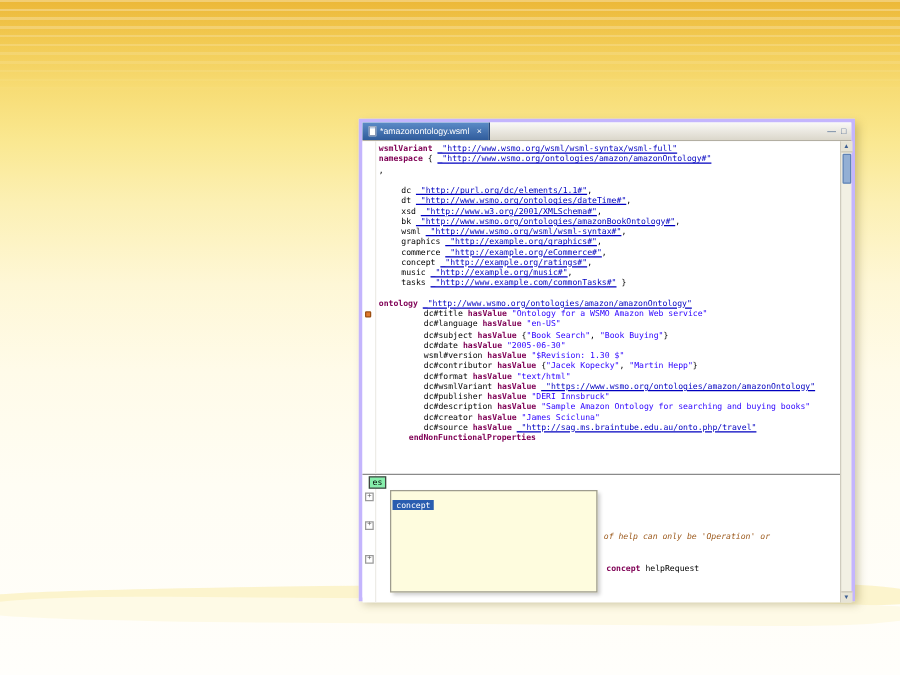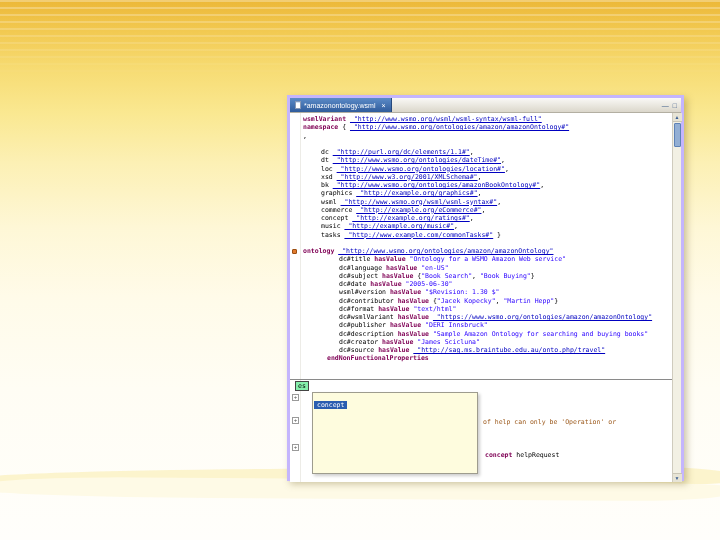--- a/index.html
+++ b/index.html
@@ -58,22 +58,22 @@
   .marker { position:absolute; left:2px; top:136px; width:5px; height:5px;
     background:#E07A2E; border:1px solid #9C4F12; border-radius:1px; }
 
   
   .typed-box { position:absolute; left:5px; top:1px; padding:0 2px;
     border:1px solid #444; background:#86efac; font-family:"DejaVu Sans Mono",monospace;
     font-size:6.5px; line-height:8px; }
   .fold { position:absolute; left:2px; width:7px; height:7px; border:1px solid #9A9A9A;
     background:#fff; color:#555; font-size:6px; line-height:5px; text-align:center; }
   .f1 { top:14px; } .f2 { top:37px; } .f3 { top:64px; }
-  .frag { position:absolute; left:193px; top:38px; color:var(--fragment,#9C5A1D);
-    font-family:"DejaVu Sans Mono",monospace; font-size:6.5px; white-space:pre; }
+  .frag { position:absolute; left:193px; top:45px; color:var(--fragment,#9C5A1D);
+    font-family:"DejaVu Sans Mono",monospace; font-size:6.5px; white-space:pre;font-style:italic; }
   .decl { position:absolute; left:195px; top:71px; }
   .assist-popup { position:absolute; left:22px; top:12px; width:166px; height:82px;
     background:#FEFCDE; border:1px solid #9E9C8E; box-shadow:2px 2px 3px rgba(0,0,0,.2); z-index:2; }
   .assist-sel { display:inline-block; margin:1px; padding:0 3px; background:#2A5DB0;
     color:#fff; font-family:"DejaVu Sans Mono",monospace; font-size:6.5px; line-height:8px; }
 
   
   .scrollbar { position:absolute; right:0; top:0; bottom:0; width:9px;
     background:#F2F0E4; border-left:1px solid #CFCBBE;
     display:flex; flex-direction:column; align-items:center; }
@@ -111,25 +111,24 @@
 
       <div class="pane pane-top">
         <span class="marker"></span>
         <div class="code-lines">
             <div class="code-line" style="padding-left: 0px;"><span class="sg-kw">wsmlVariant </span><span class="sg-iri">_"http://www.wsmo.org/wsml/wsml-syntax/wsml-full"</span></div>
             <div class="code-line" style="padding-left: 0px;"><span class="sg-kw">namespace </span><span class="sg-plain">{ </span><span class="sg-iri">_"http://www.wsmo.org/ontologies/amazon/amazonOntology#"</span></div>
             <div class="code-line" style="padding-left: 0px;"><span class="sg-plain">,</span></div>
             <div class="code-line" style="padding-left: 0px;"><span class="sg-plain">&nbsp;</span></div>
             <div class="code-line" style="padding-left: 18px;"><span class="sg-plain">dc </span><span class="sg-iri">_"http://purl.org/dc/elements/1.1#"</span><span class="sg-plain">,</span></div>
             <div class="code-line" style="padding-left: 18px;"><span class="sg-plain">dt </span><span class="sg-iri">_"http://www.wsmo.org/ontologies/dateTime#"</span><span class="sg-plain">,</span></div>
-            <div class="code-line" style="padding-left: 18px;"><span class="sg-plain">loc </span><span class="sg-iri">_"http://www.wsmo.org/ontologies/location#"</span><span class="sg-plain">,</span></div>
             <div class="code-line" style="padding-left: 18px;"><span class="sg-plain">xsd </span><span class="sg-iri">_"http://www.w3.org/2001/XMLSchema#"</span><span class="sg-plain">,</span></div>
             <div class="code-line" style="padding-left: 18px;"><span class="sg-plain">bk </span><span class="sg-iri">_"http://www.wsmo.org/ontologies/amazonBookOntology#"</span><span class="sg-plain">,</span></div>
+            <div class="code-line" style="padding-left: 18px;"><span class="sg-plain">wsml </span><span class="sg-iri">_"http://www.wsmo.org/wsml/wsml-syntax#"</span><span class="sg-plain">,</span></div>
             <div class="code-line" style="padding-left: 18px;"><span class="sg-plain">graphics </span><span class="sg-iri">_"http://example.org/graphics#"</span><span class="sg-plain">,</span></div>
-            <div class="code-line" style="padding-left: 18px;"><span class="sg-plain">wsml </span><span class="sg-iri">_"http://www.wsmo.org/wsml/wsml-syntax#"</span><span class="sg-plain">,</span></div>
             <div class="code-line" style="padding-left: 18px;"><span class="sg-plain">commerce </span><span class="sg-iri">_"http://example.org/eCommerce#"</span><span class="sg-plain">,</span></div>
             <div class="code-line" style="padding-left: 18px;"><span class="sg-plain">concept </span><span class="sg-iri">_"http://example.org/ratings#"</span><span class="sg-plain">,</span></div>
             <div class="code-line" style="padding-left: 18px;"><span class="sg-plain">music </span><span class="sg-iri">_"http://example.org/music#"</span><span class="sg-plain">,</span></div>
             <div class="code-line" style="padding-left: 18px;"><span class="sg-plain">tasks </span><span class="sg-iri">_"http://www.example.com/commonTasks#"</span><span class="sg-plain"> }</span></div>
             <div class="code-line" style="padding-left: 0px;"><span class="sg-plain">&nbsp;</span></div>
             <div class="code-line" style="padding-left: 0px;"><span class="sg-kw">ontology </span><span class="sg-iri">_"http://www.wsmo.org/ontologies/amazon/amazonOntology"</span></div>
             <div class="code-line" style="padding-left: 36px;"><span class="sg-plain">dc#title </span><span class="sg-kw">hasValue </span><span class="sg-str">"Ontology for a WSMO Amazon Web service"</span></div>
             <div class="code-line" style="padding-left: 36px;"><span class="sg-plain">dc#language </span><span class="sg-kw">hasValue </span><span class="sg-str">"en-US"</span></div>
             <div class="code-line" style="padding-left: 36px;"><span class="sg-plain">dc#subject </span><span class="sg-kw">hasValue </span><span class="sg-plain">{</span><span class="sg-str">"Book Search"</span><span class="sg-plain">, </span><span class="sg-str">"Book Buying"</span><span class="sg-plain">}</span></div>
             <div class="code-line" style="padding-left: 36px;"><span class="sg-plain">dc#date </span><span class="sg-kw">hasValue </span><span class="sg-str">"2005-06-30"</span></div>

